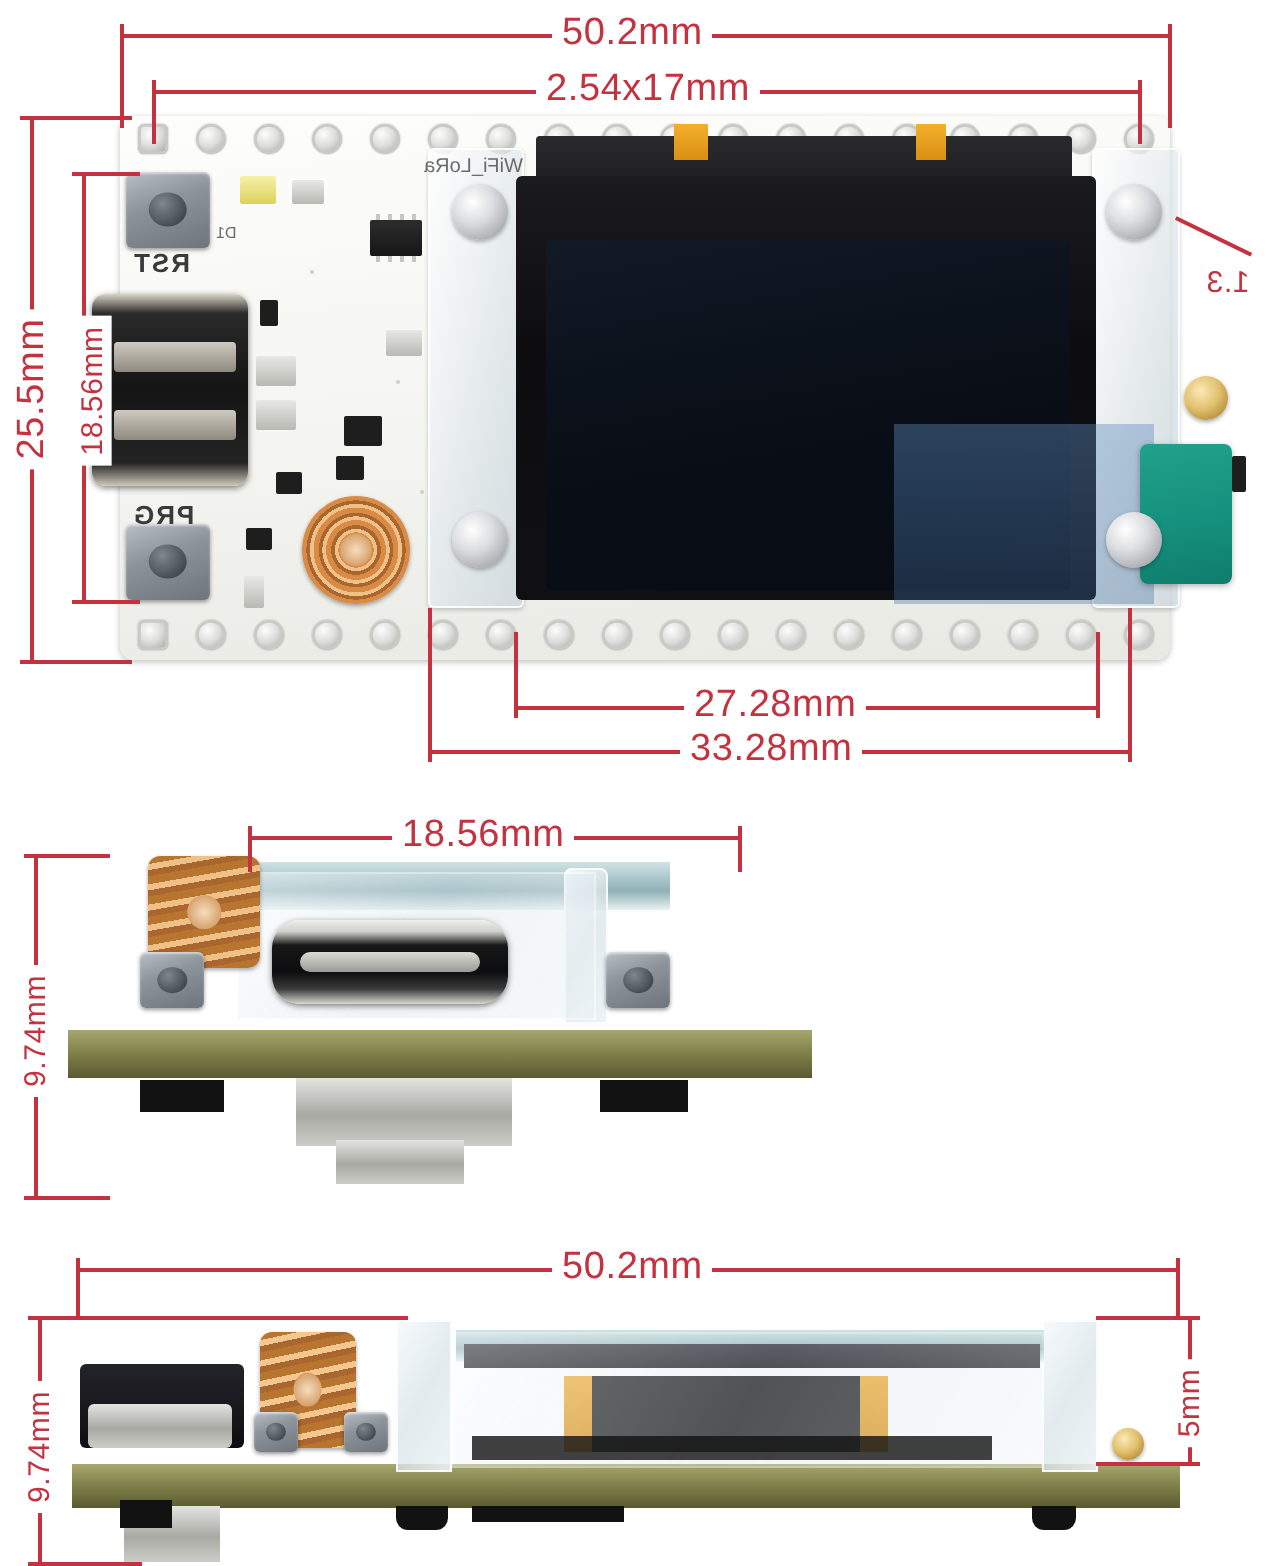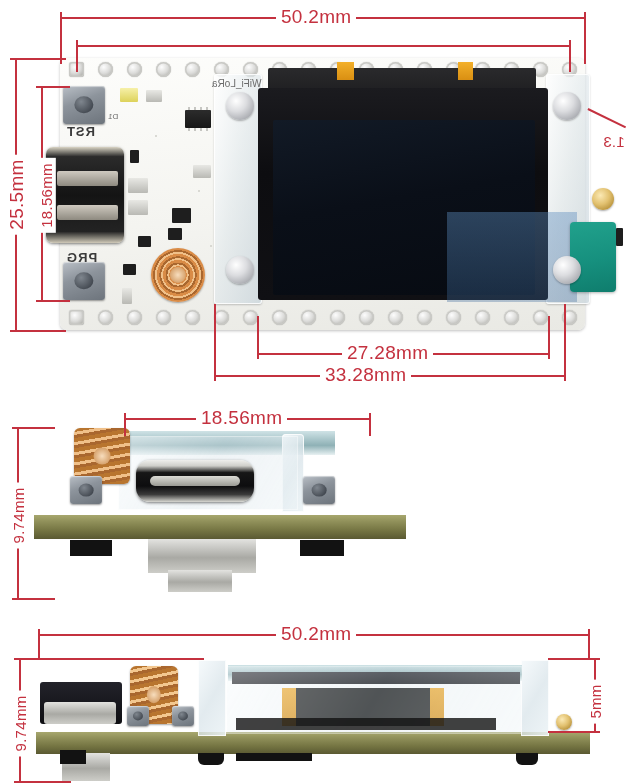--- a/index.html
+++ b/index.html
@@ -222,20 +222,21 @@
     <div class="dimline h" style="left:60px;top:17px;width:525px;"></div>
     <div class="tick v" style="left:60px;top:12px;"></div>
     <div class="tick v" style="left:584px;top:12px;"></div>
     <div class="dimtext" style="left:276px;top:7px;">50.2mm</div>
 
     <div class="ext v" style="left:76px;top:44px;height:28px;"></div>
     <div class="ext v" style="left:569px;top:44px;height:28px;"></div>
     <div class="dimline h" style="left:76px;top:45px;width:494px;"></div>
     <div class="tick v" style="left:76px;top:40px;"></div>
     <div class="tick v" style="left:569px;top:40px;"></div>
+    <div class="dimtext" style="left:268px;top:35px;">2.54x17mm</div>
 
     <div class="ext h" style="left:14px;top:58px;width:52px;"></div>
     <div class="ext h" style="left:14px;top:330px;width:52px;"></div>
     <div class="dimline v" style="left:15px;top:58px;height:272px;"></div>
     <div class="tick h" style="left:10px;top:58px;"></div>
     <div class="tick h" style="left:10px;top:330px;"></div>
     <div class="dimtext rot90" style="left:-24px;top:185px;">25.5mm</div>
 
     <div class="ext h" style="left:40px;top:86px;width:30px;"></div>
     <div class="ext h" style="left:40px;top:300px;width:30px;"></div>
@@ -252,21 +253,21 @@
     <div class="dimline h" style="left:257px;top:353px;width:292px;"></div>
     <div class="tick v" style="left:257px;top:348px;"></div>
     <div class="tick v" style="left:548px;top:348px;"></div>
     <div class="dimtext" style="left:342px;top:343px;">27.28mm</div>
 
     <div class="ext v" style="left:214px;top:304px;height:72px;"></div>
     <div class="ext v" style="left:564px;top:304px;height:72px;"></div>
     <div class="dimline h" style="left:214px;top:375px;width:351px;"></div>
     <div class="tick v" style="left:214px;top:370px;"></div>
     <div class="tick v" style="left:564px;top:370px;"></div>
-    <div class="dimtext" style="left:320px;top:365px;">33.28mm</div>
+    <div class="dimtext" style="left:340px;top:365px;">33.28mm</div>
   </div>
 
   <div class="view" style="left:0;top:400px;width:640px;height:200px;">
 
     <div class="side-pcb" style="left:34px;top:115px;width:372px;height:24px;"></div>
 
     <div class="sv-glass" style="left:120px;top:31px;width:215px;height:24px;"></div>
     <div class="sv-clear" style="left:282px;top:34px;width:22px;height:78px;border-radius:4px 4px 0 0;"></div>
     <div class="sv-clear" style="left:118px;top:36px;width:180px;height:74px;opacity:.55;"></div>
 

